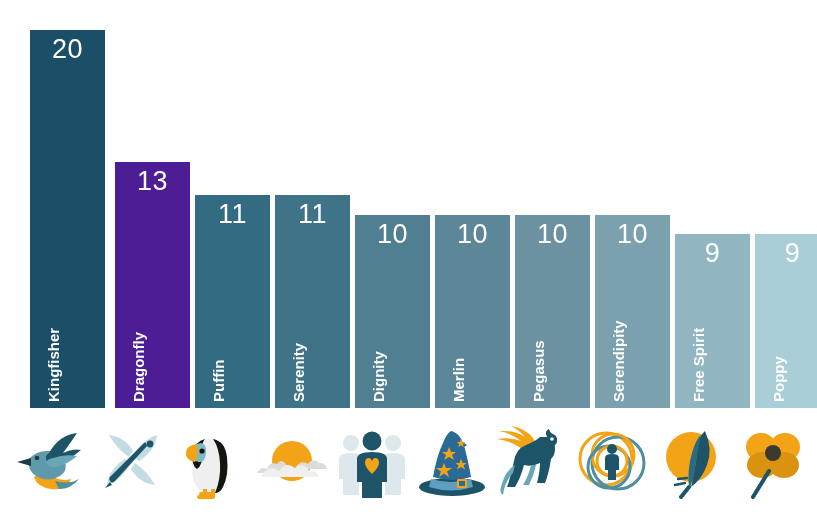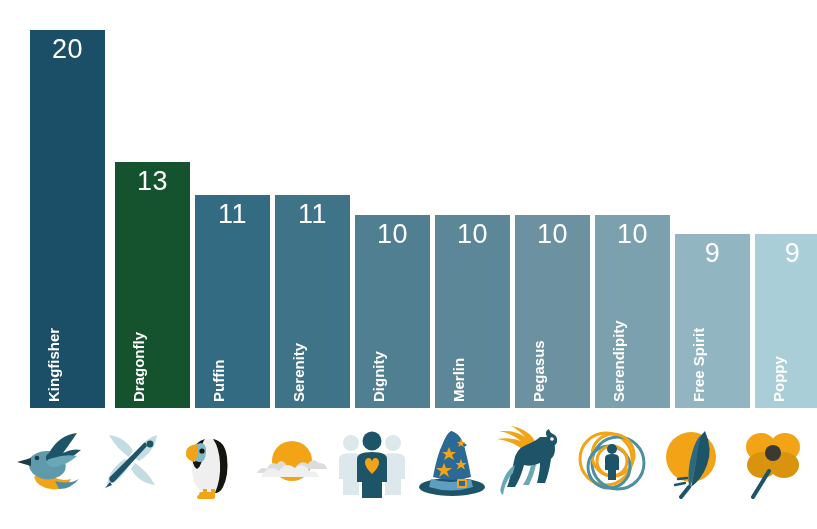--- a/index.html
+++ b/index.html
@@ -111,21 +111,21 @@
     <div class="bar-col" style="left:0px; width:75px; height:378px;">
       <div class="bar" style="background:#1b4e67;">
         <div class="bar-value">20</div>
         <div class="label-holder">
           <span>Kingfisher</span>
         </div>
       </div>
     </div>
 
     <div class="bar-col" style="left:85px; width:75px; height:246px;">
-      <div class="bar" style="background:#14532d;">
+      <div class="bar" style="background:#4c1d95;">
         <div class="bar-value">13</div>
         <div class="label-holder">
           <span>Dragonfly</span>
         </div>
       </div>
     </div>
 
     <div class="bar-col" style="left:165px; width:75px; height:213px;">
       <div class="bar" style="background:#336b83;">
         <div class="bar-value">11</div>

